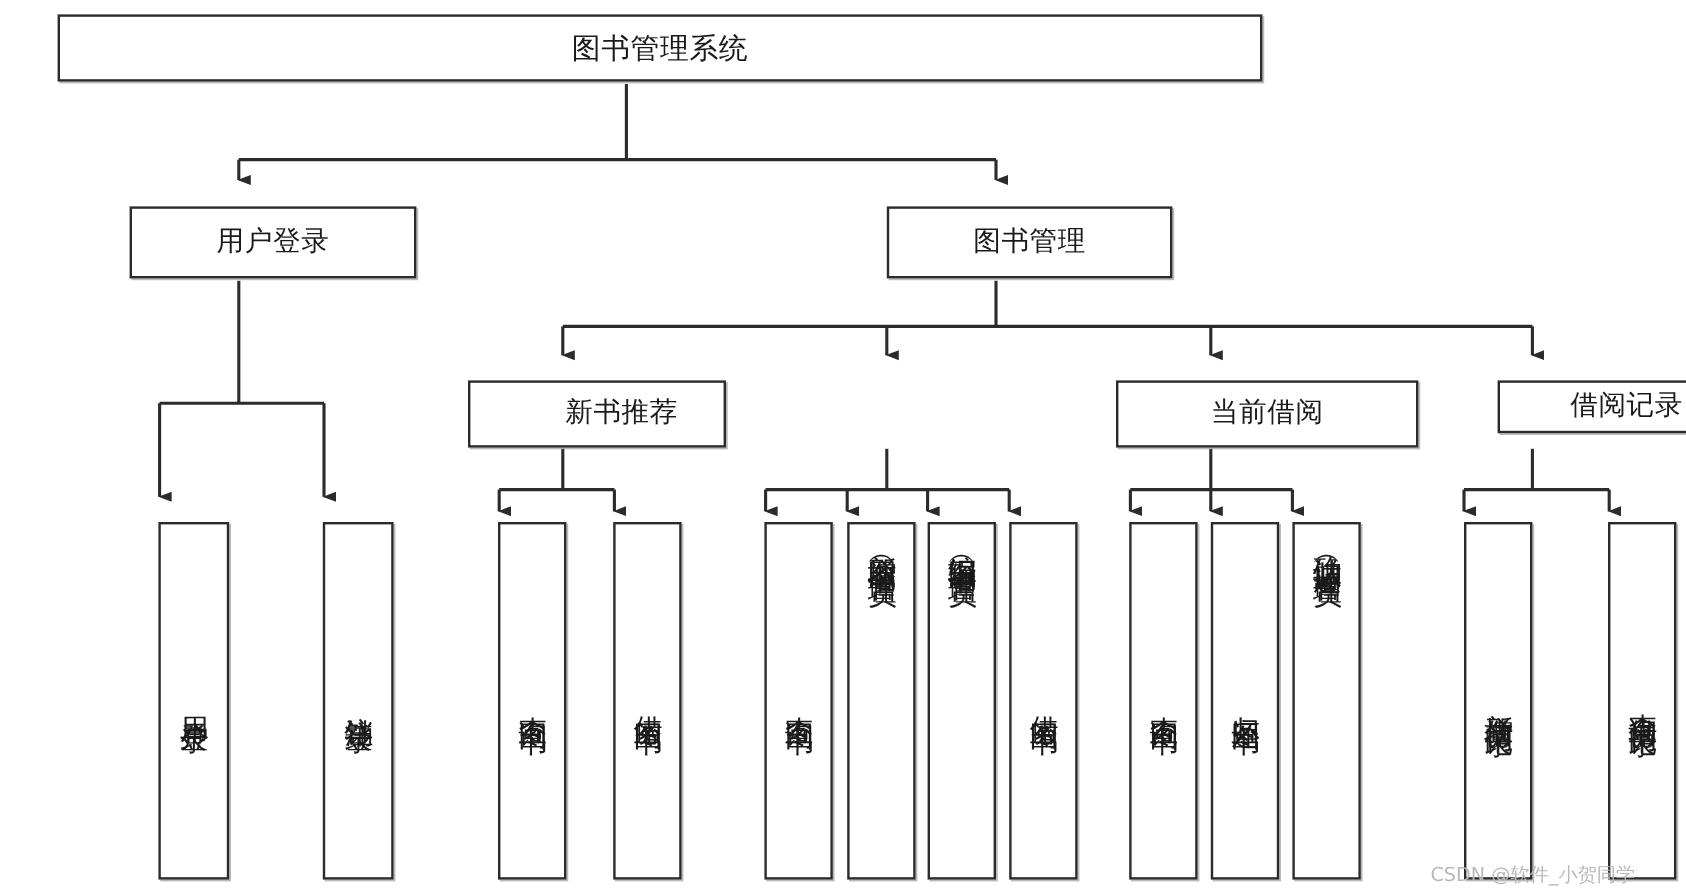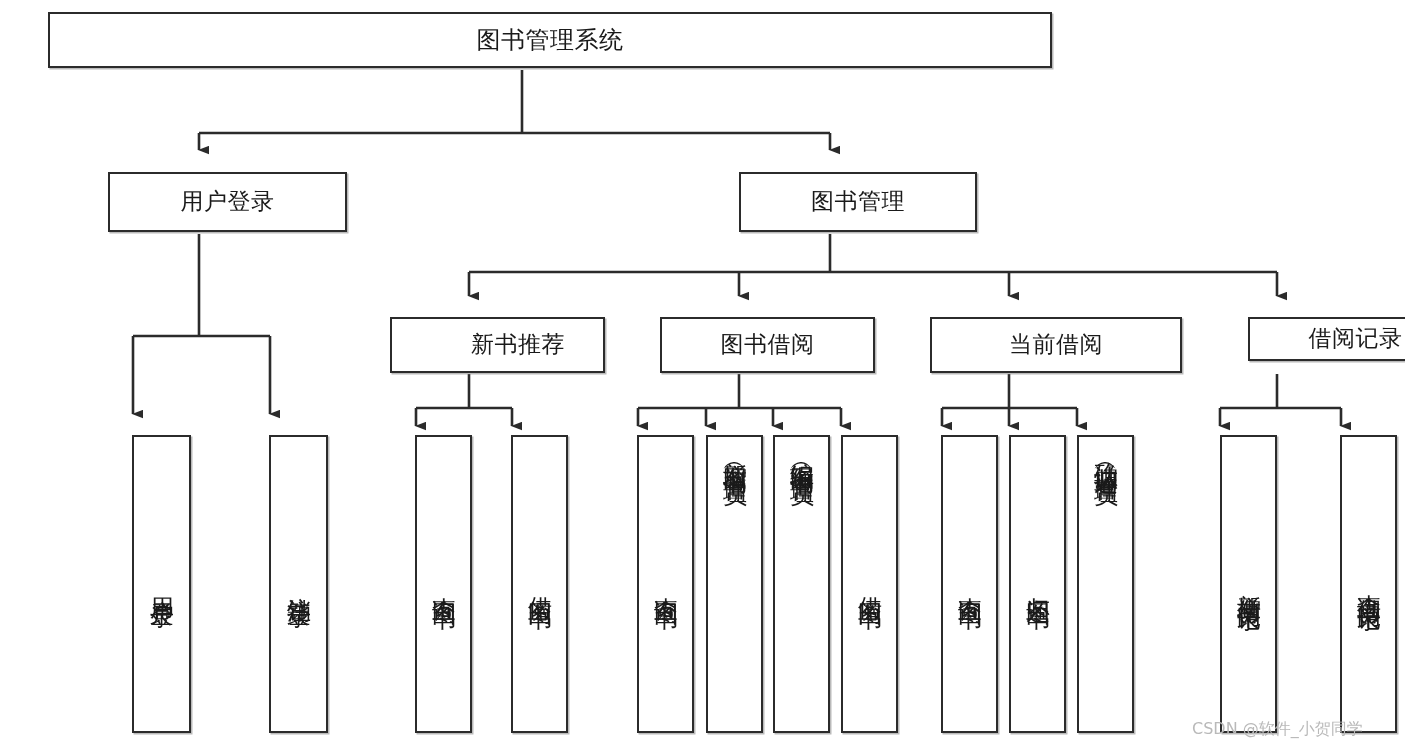--- a/index.html
+++ b/index.html
@@ -143,23 +143,20 @@
   </div>
 
   <div class="node horiz" style="left:711px; top:172px; width:238px; height:60px;">
     <span class="lbl">图书管理</span>
   </div>
 
   <div class="node horiz" style="left:362px; top:317px; width:215px; height:56px;padding-left:41px;">
     <span class="lbl">新书推荐</span>
   </div>
 
-  <div class="node horiz" style="left:632px; top:317px; width:215px; height:56px;">
-    <span class="lbl">图书借阅</span>
-  </div>
 
   <div class="node horiz" style="left:902px; top:317px; width:252px; height:56px;">
     <span class="lbl">当前借阅</span>
   </div>
 
   <div class="node horiz" style="left:1220px; top:317px; width:215px; height:44px;">
     <span class="lbl">借阅记录</span>
   </div>
 
   <div class="node vert mid" style="left:104px; top:435px; width:59px; height:298px;">

